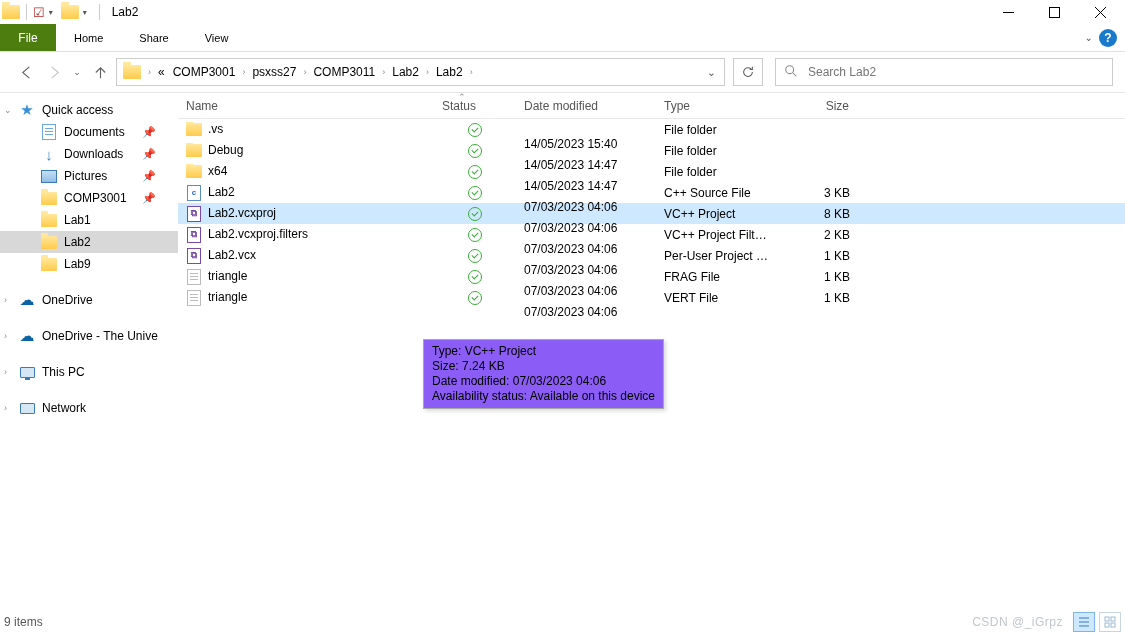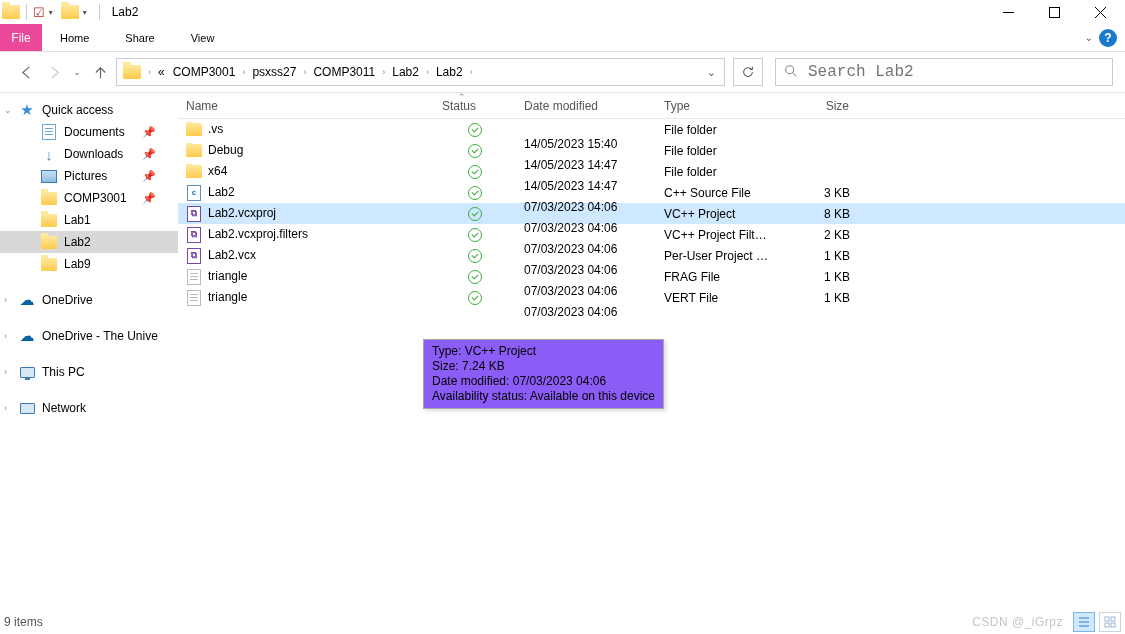--- a/index.html
+++ b/index.html
@@ -13,40 +13,40 @@
   .qat-sep { width:1px; height:16px; background:#ccc; margin:0 4px; }
   .check-red { color:#b52c2c; font-size:13px; }
   .qat-chev { color:#555; font-size:8px; margin:0 6px 0 2px; }
   .title-text { font-size:12px; margin-left:8px; }
   .win-controls { margin-left:auto; display:flex; }
   .win-btn { width:46px; height:24px; display:flex; align-items:center; justify-content:center; font-size:11px; }
   .win-btn svg{width:11px;height:11px;stroke:#000;stroke-width:1;fill:none;}
   
   
   .ribbon { height:28px; display:flex; align-items:stretch; border-bottom:1px solid #e0e0e0; background:#fff; }
-  .tab-file { background:#ec4899; color:#fff; width:42px; display:flex; align-items:center; justify-content:center; font-size:12px; }
+  .tab-file { background:#4d7c0f; color:#fff; width:56px; display:flex; align-items:center; justify-content:center; font-size:12px; }
   .tab { padding:0 18px; display:flex; align-items:center; font-size:11px; }
   .ribbon-right { margin-left:auto; display:flex; align-items:center; padding-right:8px; gap:6px; }
   .help-circle{width:18px;height:18px;border-radius:50%;background:#1979ca;color:#fff;display:flex;align-items:center;justify-content:center;font-size:12px;font-weight:bold;}
   .rib-chev{color:#555;font-size:10px;}
   
   
   .addr-row { height:40px; display:flex; align-items:center; padding:2px 12px 2px 14px; gap:4px; }
   .nav-btn { width:24px; height:24px; display:flex; align-items:center; justify-content:center; color:#888; }
   .nav-btn.active{color:#606060;}
   .nav-btn svg{width:15px;height:15px;}
   .addr-bar { flex:1; height:28px; border:1px solid #ccc; display:flex; align-items:center; padding:0 2px; }
   .addr-icon-wrap{display:flex;align-items:center;padding:0 4px;}
   .crumb { padding:0 4px; }
   .crumb-arrow { color:#888; font-size:9px; padding:0 3px; }
   .addr-right{margin-left:auto;display:flex;align-items:center;gap:8px;padding-right:6px;}
   .big-chev{font-size:11px;color:#606060;}
   .refresh-box{width:30px;height:28px;border:1px solid #ccc;display:flex;align-items:center;justify-content:center;margin-left:4px;}
   .search-box { width:338px; height:28px; border:1px solid #ccc; display:flex; align-items:center; margin-left:8px; padding:0 8px; color:#777; }
-  .search-box input{border:0;outline:0;flex:1;font-size:16px;color:#777;font-family:Liberation Mono, monospace;}
+  .search-box input{border:0;outline:0;flex:1;font-size:12px;color:#777;}
   .search-ic{margin-right:8px;}
   
   
   .main { display:flex; height:calc(100% - 24px - 28px - 40px - 24px); border-top:1px solid #e6e6e6;}
   .nav-pane { width:178px; padding:6px 0; overflow:hidden; border-right:0; }
   .nav-group{margin-bottom:14px;}
   .nav-item{height:22px;display:flex;align-items:center;padding-left:18px;gap:6px;position:relative;}
   .nav-item.indent{padding-left:40px;}
   .nav-item.sel{background:#d8d8d8;}
   .pin{position:absolute;right:22px;color:#666;font-size:11px;}

